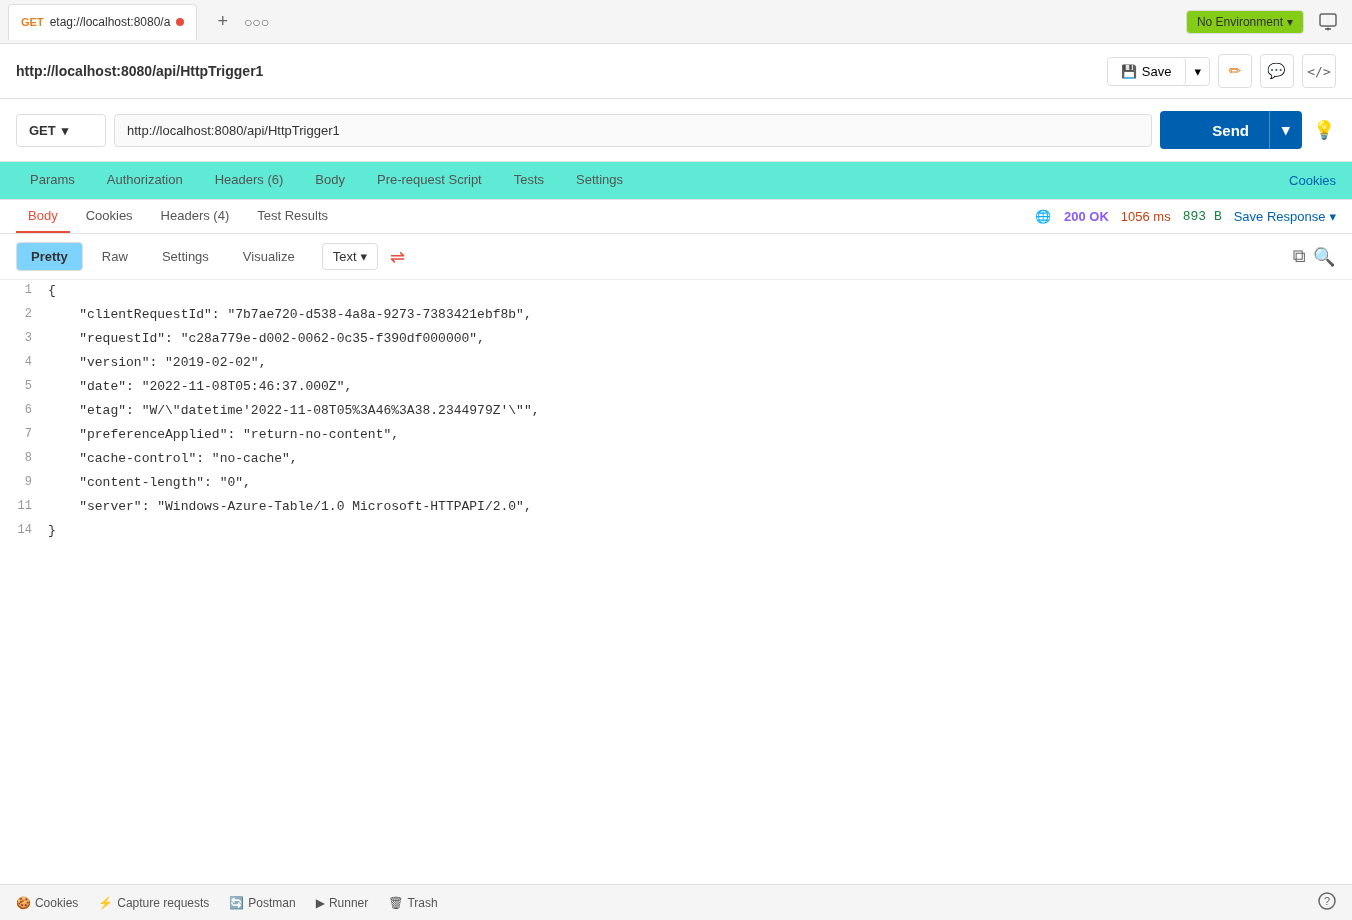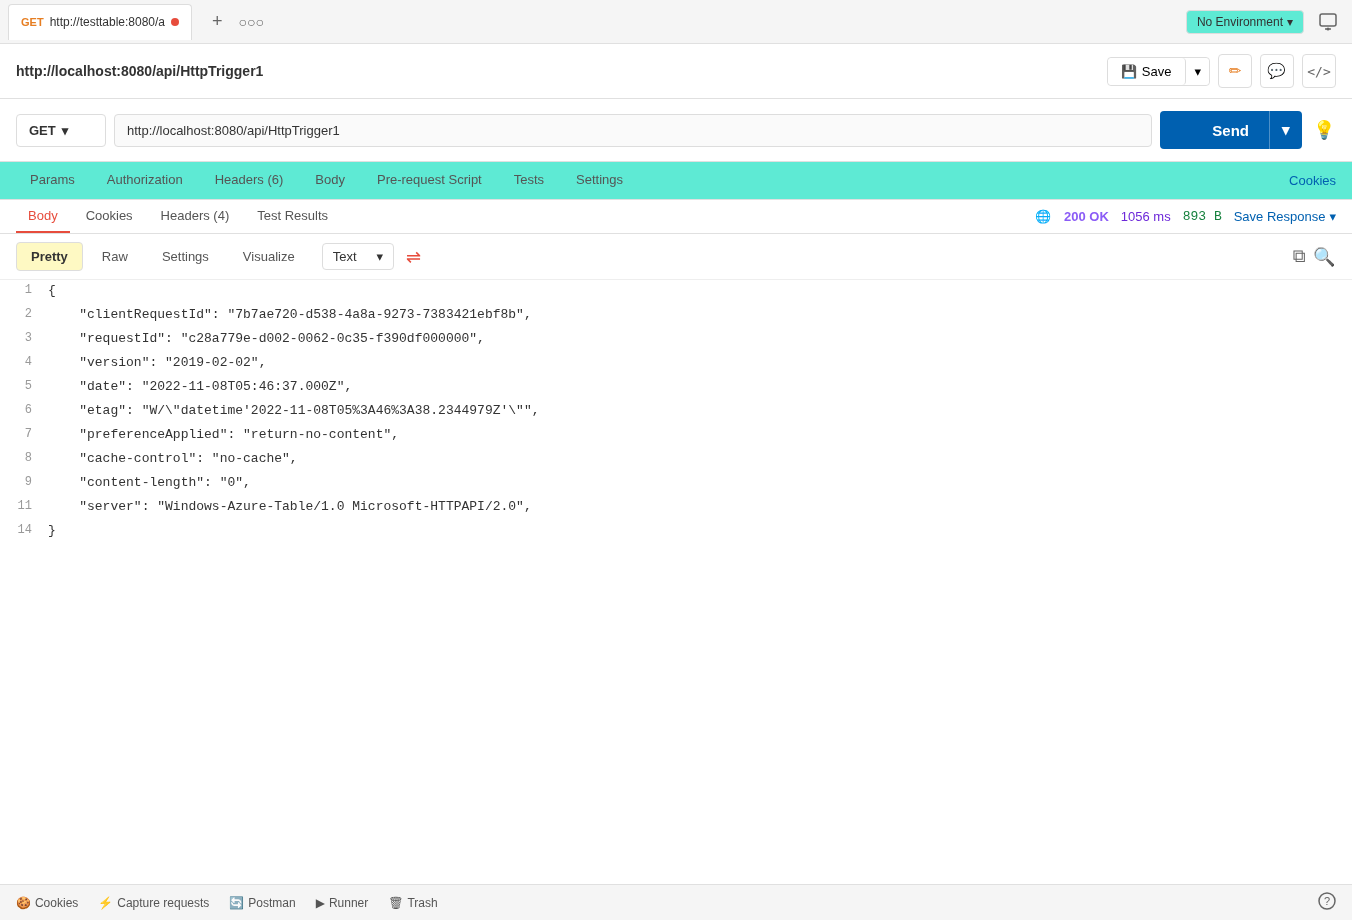--- a/index.html
+++ b/index.html
@@ -16,21 +16,21 @@
       font-size: 12px; cursor: pointer; height: 36px;
     }
     .tab-item .method-badge { color: #e67e22; font-weight: 700; font-size: 11px; }
     .tab-dot { width: 8px; height: 8px; background: #e74c3c; border-radius: 50%; }
     .tab-bar-actions { margin-left: 8px; display: flex; gap: 8px; align-items: center; }
     .tab-bar-plus { font-size: 18px; color: #666; cursor: pointer; padding: 4px 8px; }
     .tab-bar-more { font-size: 14px; color: #666; cursor: pointer; }
     .tab-bar-right { margin-left: auto; display: flex; align-items: center; gap: 8px; }
     .env-selector {
       display: flex; align-items: center; gap: 4px; border: 1px solid #ddd;
-      border-radius: 4px; padding: 4px 10px; font-size: 12px; cursor: pointer; background: #5eead4;
+      border-radius: 4px; padding: 4px 10px; font-size: 12px; cursor: pointer; background: #84cc16;
     }
     .icon-btn { width: 32px; height: 32px; display: flex; align-items: center; justify-content: center; cursor: pointer; color: #666; font-size: 16px; }
 
     
     .url-bar-container {
       display: flex; align-items: center; padding: 10px 16px; border-bottom: 1px solid #e0e0e0;
       background: #fff; gap: 12px;
     }
     .url-title { font-size: 14px; font-weight: 600; color: #333; flex: 1; }
     .url-bar-actions { display: flex; gap: 8px; align-items: center; }
@@ -78,35 +78,35 @@
     .res-tabs {
       display: flex; align-items: center; border-bottom: 1px solid #e0e0e0;
       padding: 0 16px; background: #fff; gap: 4px;
     }
     .res-tab {
       padding: 8px 12px; font-size: 13px; color: #555; cursor: pointer; border-bottom: 2px solid transparent;
     }
     .res-tab.active { color: #e74c3c; border-bottom: 2px solid #e74c3c; font-weight: 500; }
     .res-status { margin-left: auto; display: flex; align-items: center; gap: 12px; font-size: 13px; }
     .status-ok { color: #8b5cf6; font-weight: 600; }
-    .status-time { color: #6d28d9; }
+    .status-time { color: #c2410c; }
     .status-size { color: #15803d; font-family: Liberation Mono, monospace; }
     .save-response { color: #0060B0; font-weight: 500; cursor: pointer; display: flex; align-items: center; gap: 4px; }
 
     
     .body-toolbar {
       display: flex; align-items: center; padding: 8px 16px; background: #fff; border-bottom: 1px solid #eee; gap: 4px;
     }
     .body-view-btn {
       padding: 6px 14px; font-size: 13px; color: #555; cursor: pointer;
       border-radius: 4px; border: 1px solid transparent; background: transparent;
     }
-    .body-view-btn.active { background: #fef9c3; border: 1px solid #ddd; font-weight: 600; color: #333; }
+    .body-view-btn.active { background: #7dd3fc; border: 1px solid #ddd; font-weight: 600; color: #333; }
     .format-select {
-      display: flex; align-items: center; gap: 20px; border: 1px solid #ddd; border-radius: 4px;
+      display: flex; align-items: center; gap: 4px; border: 1px solid #ddd; border-radius: 4px;
       padding: 5px 10px; font-size: 13px; cursor: pointer; background: #fff; margin-left: 8px;
     }
     .wrap-btn { margin-left: 8px; color: #e74c3c; font-size: 18px; cursor: pointer; }
     .toolbar-right { margin-left: auto; display: flex; gap: 8px; }
     .copy-btn, .search-btn { color: #666; font-size: 18px; cursor: pointer; }
 
     
     .code-area {
       background: #fff; padding: 0; overflow-y: auto; height: calc(920px - 44px - 58px - 52px - 44px - 42px - 46px - 40px);
       font-family: 'Courier New', Courier, monospace; font-size: 13px;
@@ -133,21 +133,21 @@
     .code-area::-webkit-scrollbar { width: 8px; }
     .code-area::-webkit-scrollbar-track { background: #f5f5f5; }
     .code-area::-webkit-scrollbar-thumb { background: #ccc; border-radius: 4px; }
   </style>
 </head>
 <body>
 
 <div class="tab-bar">
   <div class="tab-item">
     <span class="method-badge">GET</span>
-    <span>http://testtable:8080/a</span>
+    <span>etag://localhost:8080/a</span>
     <span class="tab-dot"></span>
   </div>
   <div class="tab-bar-actions">
     <span class="tab-bar-plus">+</span>
     <span class="tab-bar-more">○○○</span>
   </div>
   <div class="tab-bar-right">
     <div class="env-selector">
       <span>No Environment</span>
       <span>▾</span>

